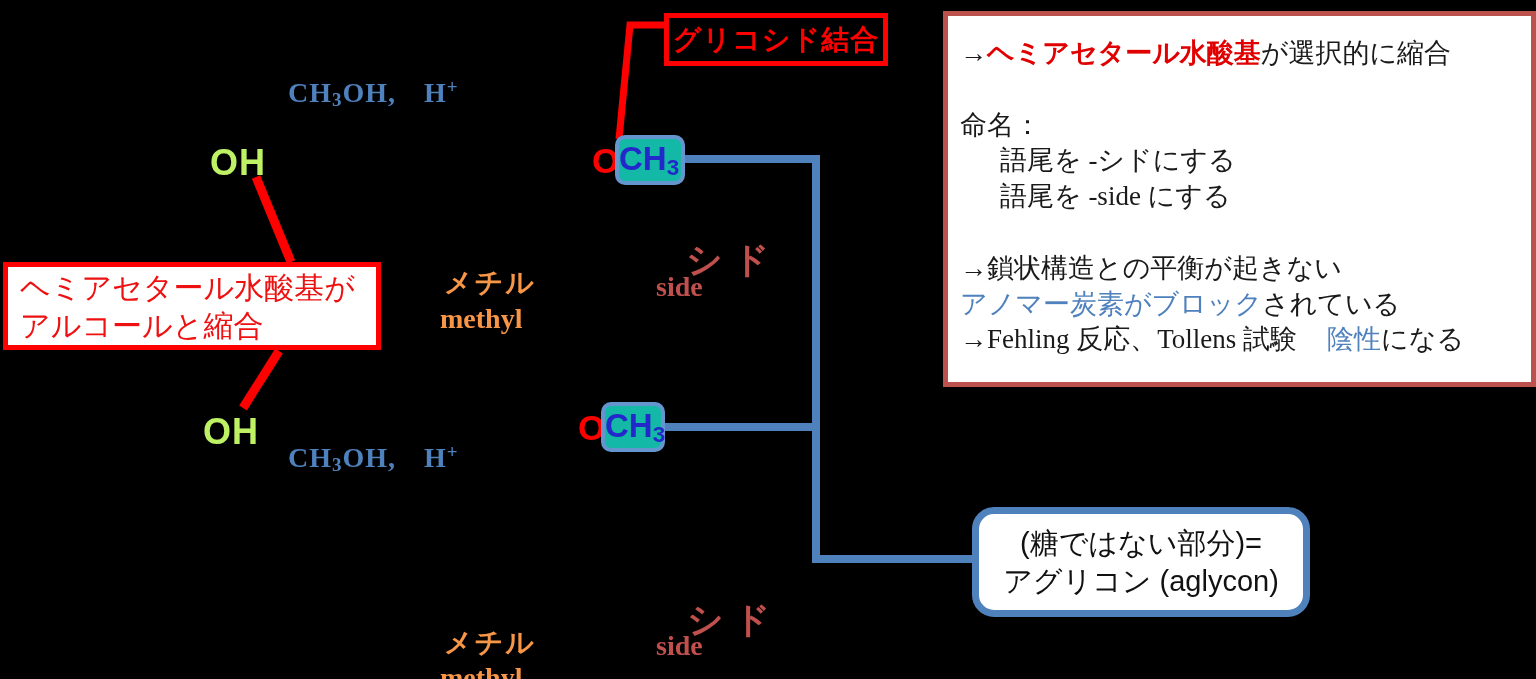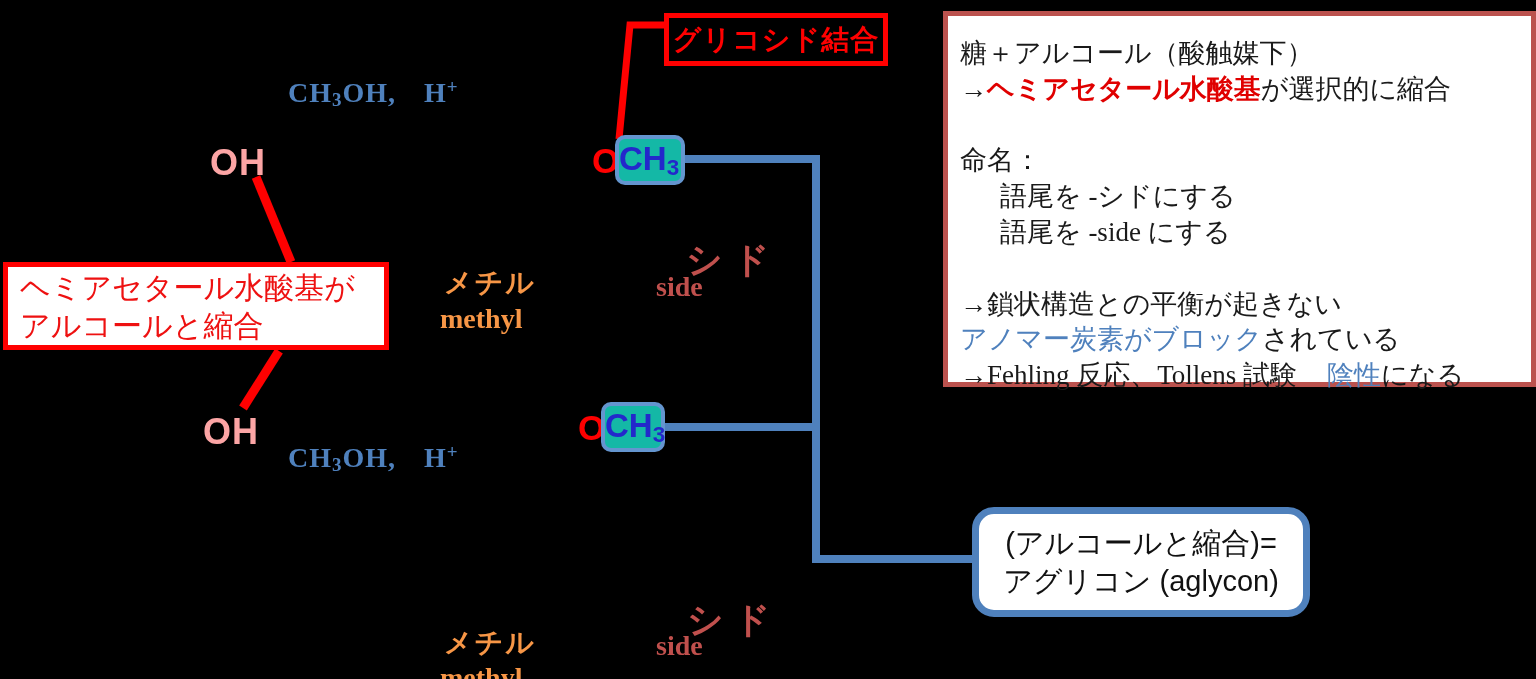--- a/index.html
+++ b/index.html
@@ -11,28 +11,28 @@
   .sans{font-family:Liberation Sans, sans-serif;}
   svg.connectors{position:absolute;left:0;top:0;width:1536px;height:679px;pointer-events:none;}
 
   
   .reagent{color:#4f81bd;font-weight:bold;font-size:28px;white-space:nowrap;letter-spacing:1px;}
   .reagent .gap{display:inline-block;width:28px;}
   .sub{font-size:0.68em;vertical-align:-0.22em;}
   .sup{font-size:0.68em;vertical-align:0.45em;}
 
   
-  .oh-label{color:#fca5a5;font-weight:bold;font-size:36px;letter-spacing:1px;text-align:center;}
+  .oh-label{color:#bef264;font-weight:bold;font-size:36px;letter-spacing:1px;text-align:center;}
 
   
   .hemiacetal-box{
     left:3px;top:262px;width:356px;height:76px;
     background:#ffffff;border:5px solid #ff0000;
     color:#ee1111;font-size:30px;line-height:38px;
-    padding:2px 8px 0 12px;
+    padding:2px 0 0 12px;
   }
 
   
   .glycoside-box{
     left:664px;top:13px;width:214px;height:43px;
     border:5px solid #ff0000;background:transparent;
     display:flex;align-items:center;justify-content:center;
     color:#ff0000;font-weight:bold;font-size:28px;letter-spacing:1px;
   }
 
@@ -125,26 +125,25 @@
   <div class="abs lbl-methyl-en" style="left:440px;top:271px;">methyl</div>
   <div class="abs lbl-side-jp" style="left:686px;top:236px;">シド</div>
   <div class="abs lbl-side-en" style="left:656px;top:271px;">side</div>
 
   <div class="abs lbl-methyl-jp" style="left:444px;top:596px;">メチル</div>
   <div class="abs lbl-methyl-en" style="left:440px;top:630px;">methyl</div>
   <div class="abs lbl-side-jp" style="left:687px;top:596px;">シド</div>
   <div class="abs lbl-side-en" style="left:656px;top:630px;">side</div>
 
   <div class="abs aglycon-box sans">
-    <div>(アルコールと縮合)=</div>
+    <div>(糖ではない部分)=</div>
     <div>アグリコン (aglycon)</div>
   </div>
 
   <div class="abs info-panel">
-    <div class="line">糖＋アルコール（酸触媒下）</div>
     <div class="line"><span>→</span><span class="red-em">ヘミアセタール水酸基</span><span>が選択的に縮合</span></div>
     <div class="line"></div>
     <div class="line">命名：</div>
     <div class="line indent">語尾を -シドにする</div>
     <div class="line indent">語尾を -side にする</div>
     <div class="line"></div>
     <div class="line">→鎖状構造との平衡が起きない</div>
     <div class="line"><span class="blue-em">アノマー炭素がブロック</span><span>されている</span></div>
     <div class="line"><span>→Fehling 反応、Tollens 試験</span><span class="wide-gap"></span><span class="blue-em">陰性</span><span>になる</span></div>
   </div>

